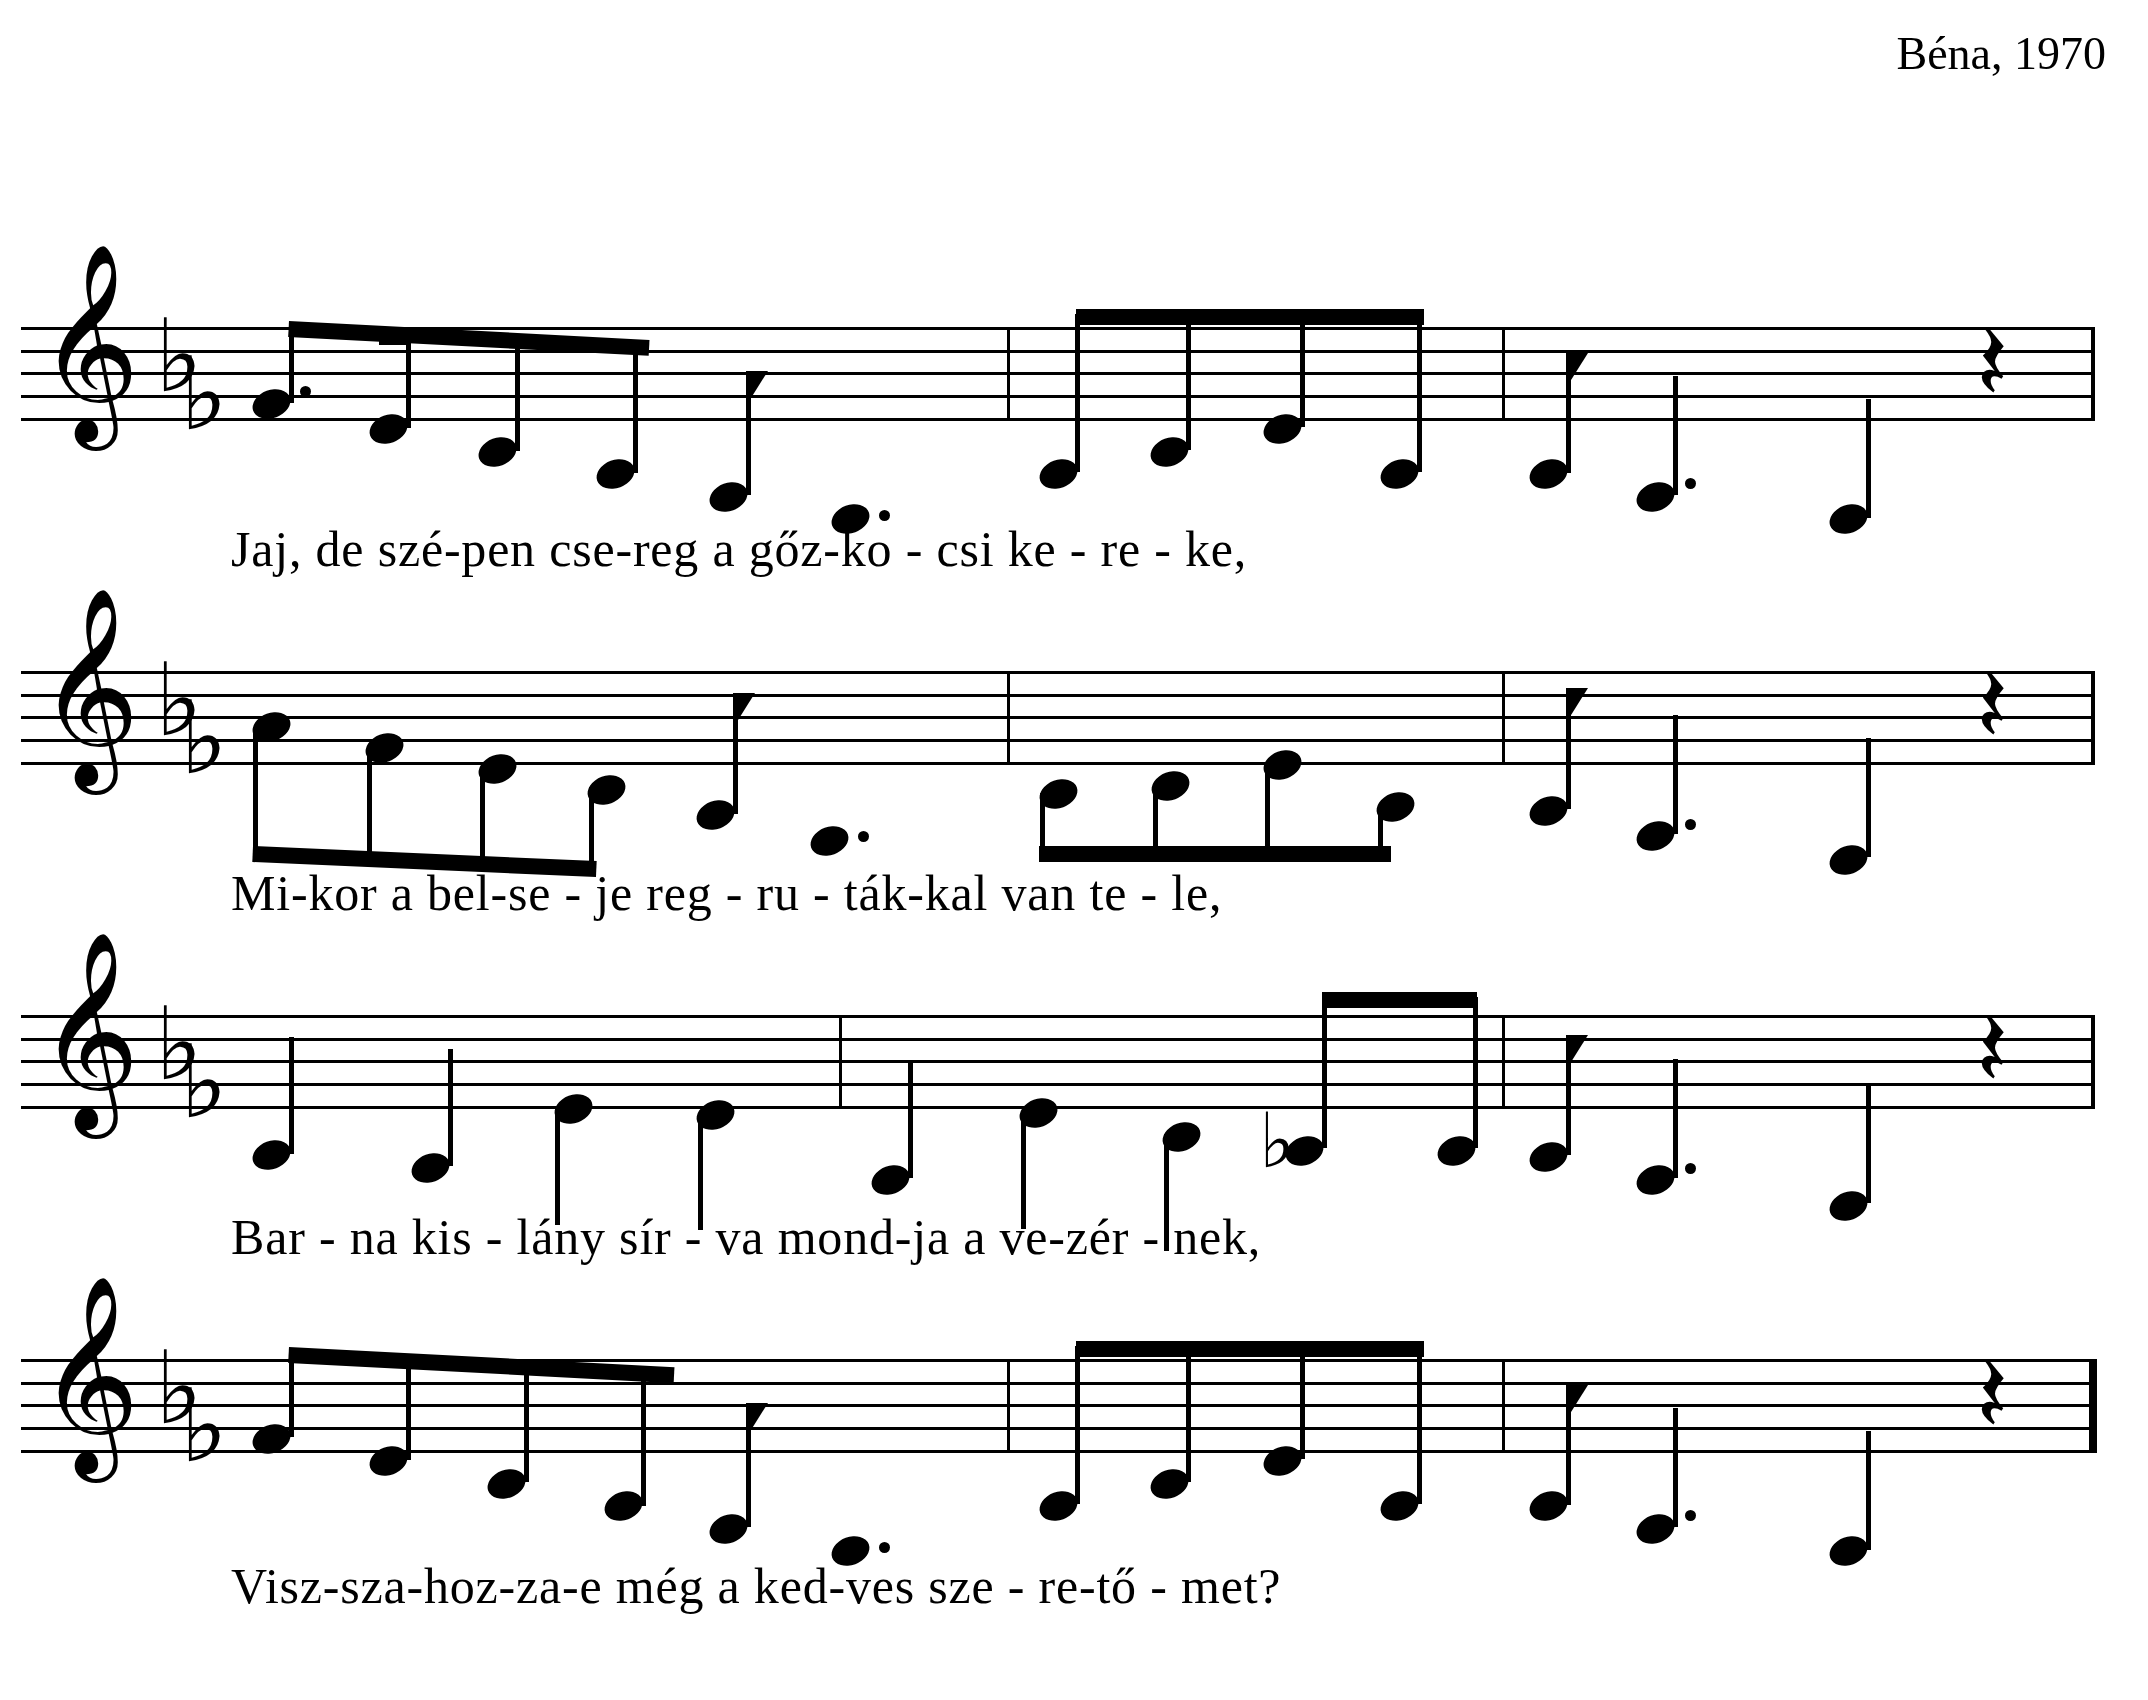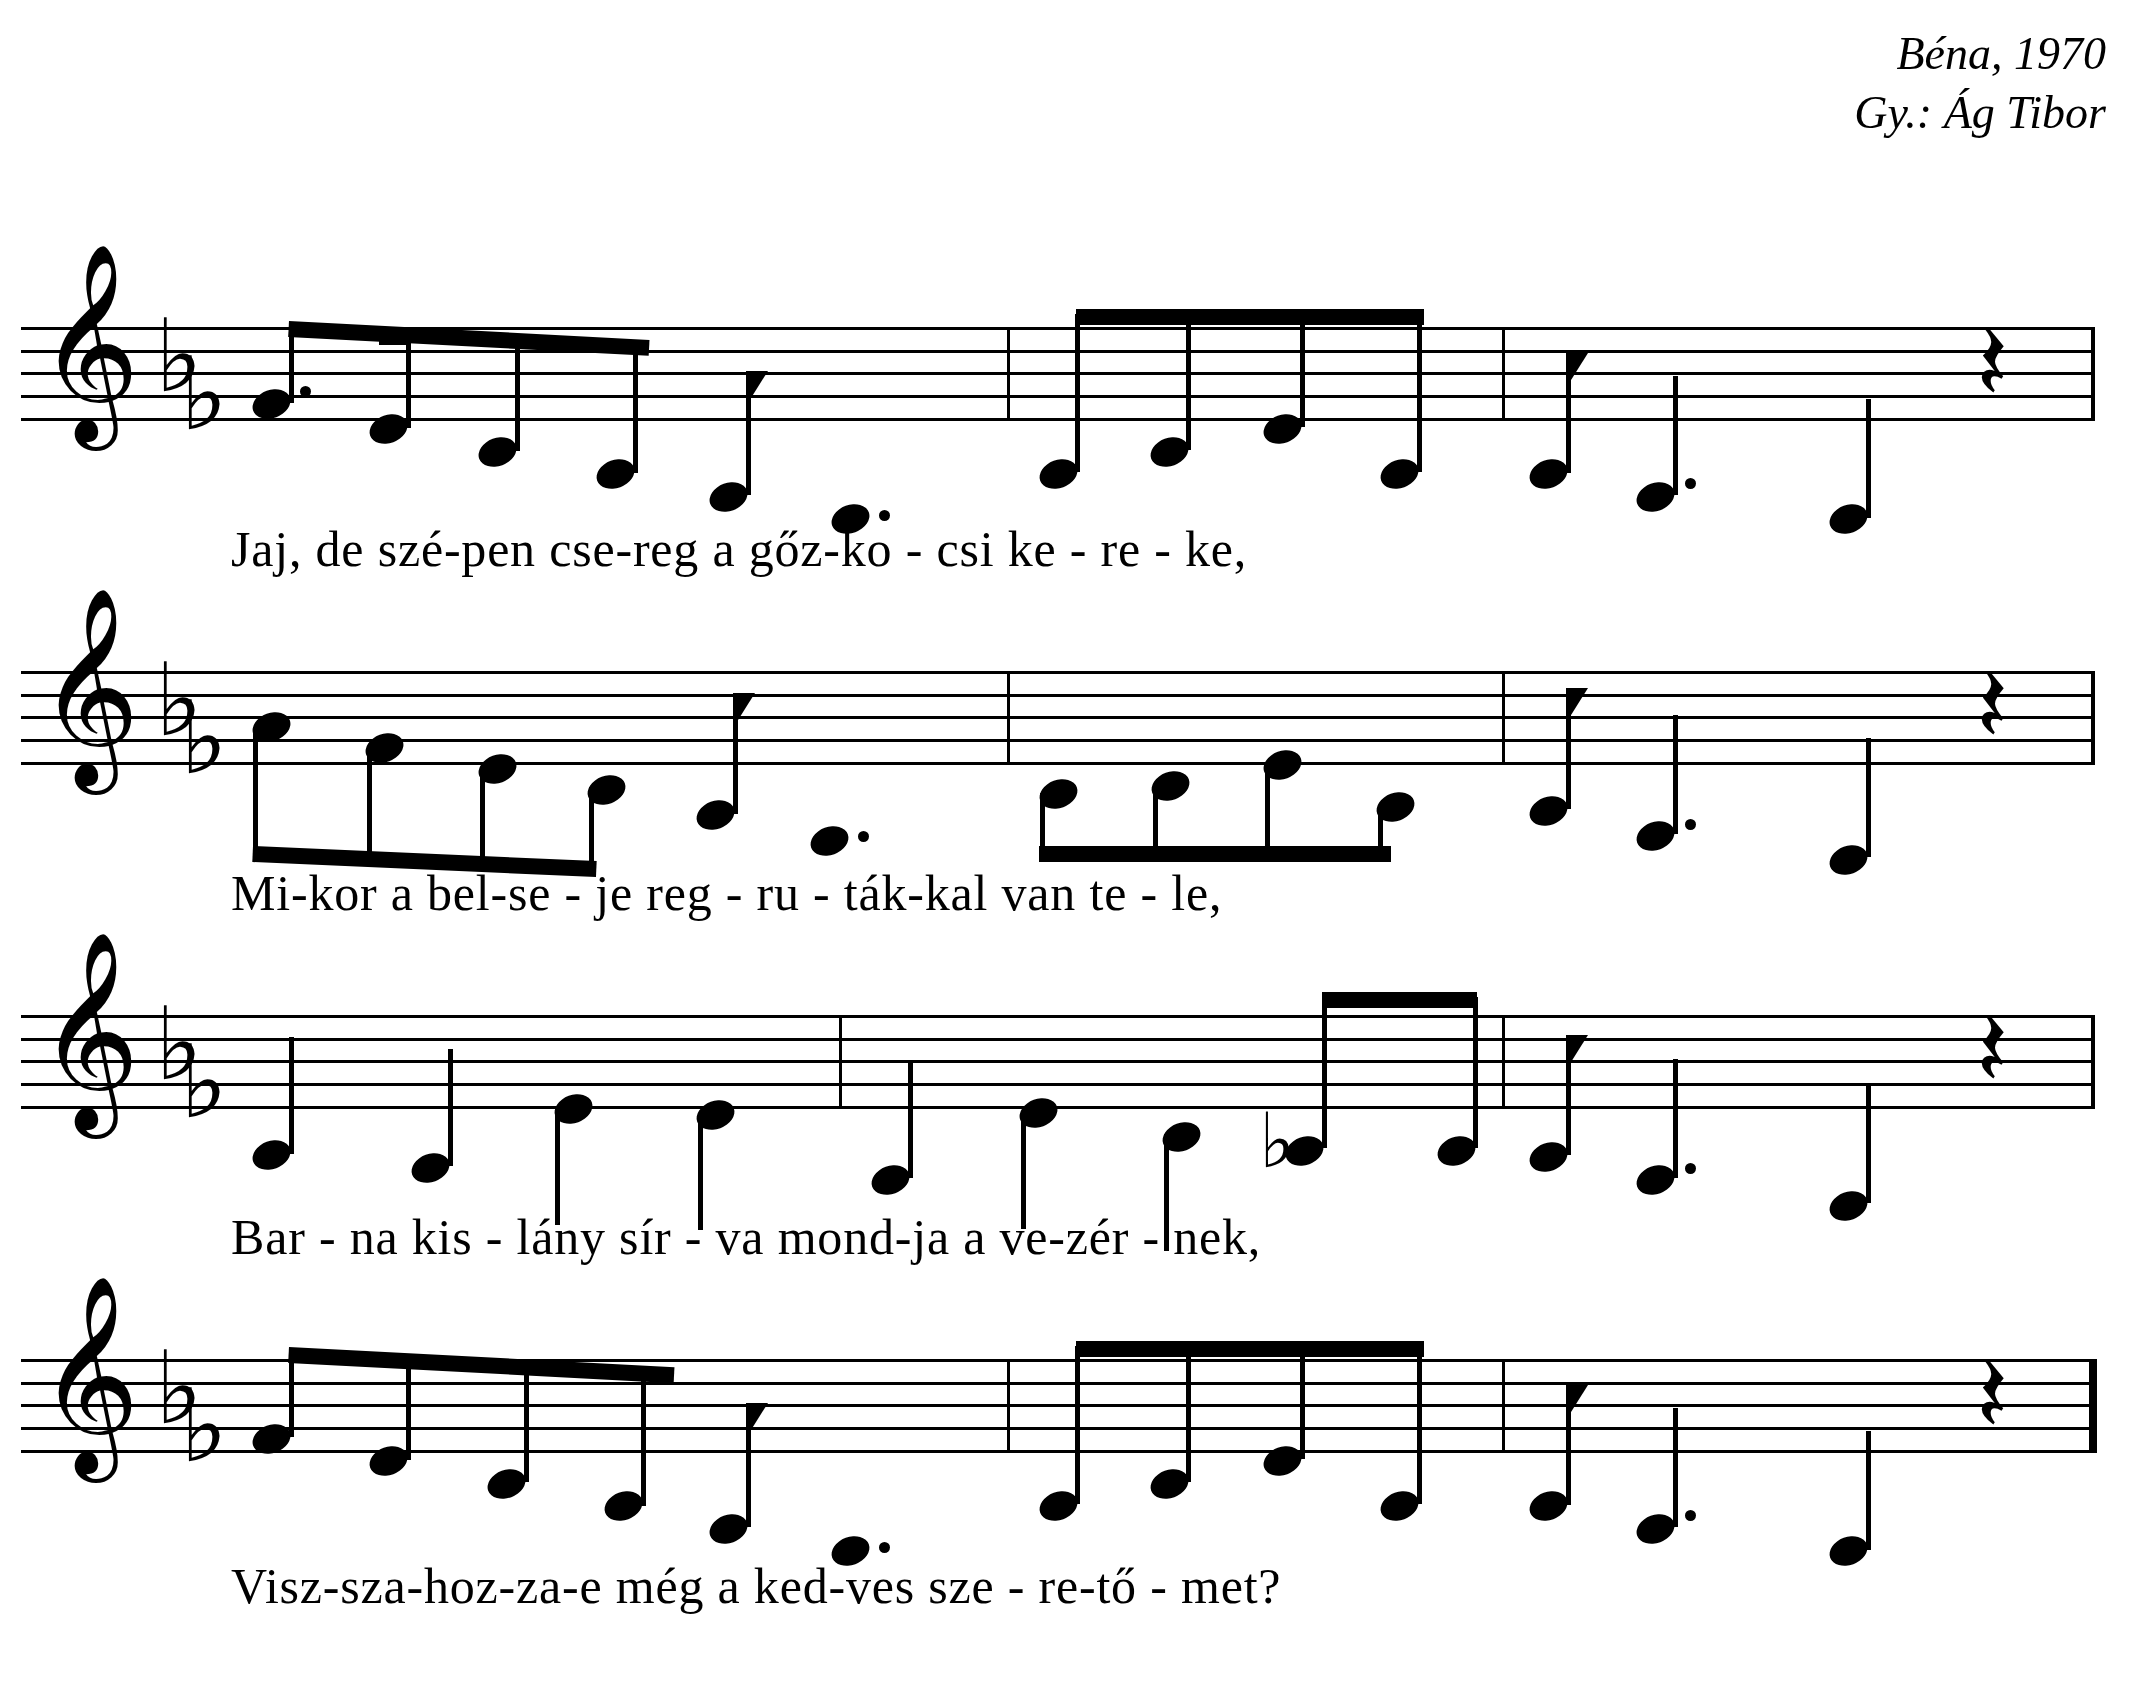--- a/index.html
+++ b/index.html
@@ -20,21 +20,20 @@
   .header {
     position: absolute;
     top: 23.5px;
     right: 42px;
     text-align: right;
     line-height: 1.30;
   }
   .header .line {
     font-size: 46px;
     white-space: nowrap;
-    font-style: italic;
   }
 
   
   .score {
     position: absolute;
     top: 0;
     left: 0;
     width: 2148px;
     height: 1701px;
   }
@@ -157,21 +156,20 @@
   .lyr0 { top: 520px; left: 231px; }
   .lyr1 { top: 864px; left: 231px; }
   .lyr2 { top: 1208px; left: 231px; }
   .lyr3 { top: 1557px; left: 231px; }
 </style>
 </head>
 <body>
 
 <div class="header">
   <div class="line">Béna, 1970</div>
-  <div class="line">Gy.: Ág Tibor</div>
 </div>
 
 <div class="score">
 
   <div class="system sys0">
     <div class="staff">
       <div class="sline l0"></div>
         <div class="sline l1"></div>
         <div class="sline l2"></div>
         <div class="sline l3"></div>

